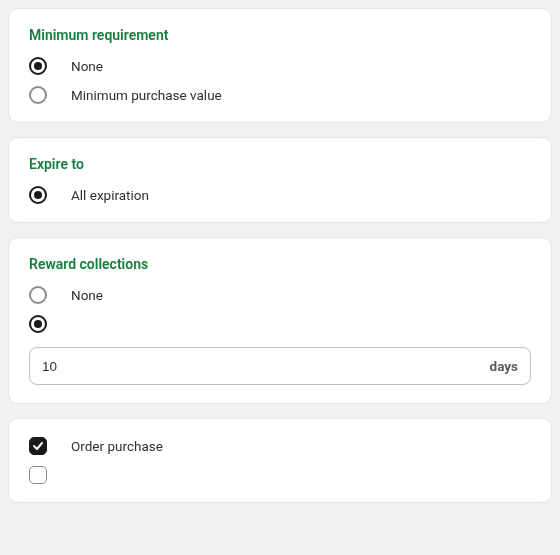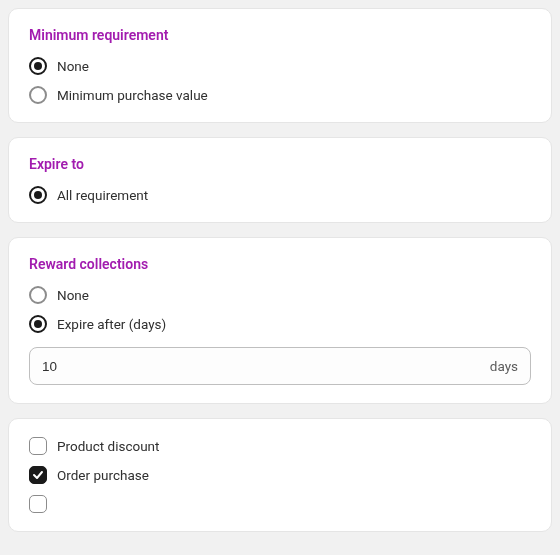--- a/index.html
+++ b/index.html
@@ -17,27 +17,27 @@
     .card {
       background: #fff;
       border: 1px solid #e5e5e5;
       border-radius: 10px;
       padding: 18px 20px;
       margin-bottom: 14px;
     }
     .card-title {
       font-size: 14px;
       font-weight: 600;
-      color: #a21caf;
+      color: #15803d;
       margin-bottom: 14px;
     }
     .radio-row, .check-row {
       display: flex;
       align-items: center;
-      gap: 10px;
+      gap: 24px;
       margin-bottom: 11px;
       cursor: pointer;
     }
     .radio-row:last-child, .check-row:last-child {
       margin-bottom: 0;
     }
     .radio {
       width: 18px;
       height: 18px;
       border: 2px solid #8c8c8c;
@@ -96,20 +96,21 @@
       flex: 1;
       border: none;
       outline: none;
       font-size: 13.5px;
       color: #303030;
       background: transparent;
     }
     .input-suffix {
       font-size: 13.5px;
       color: #5c5c5c;
+      font-weight: bold;
     }
   </style>
 </head>
 <body>
 
 <div class="card">
   <div class="card-title">Minimum requirement</div>
   <div class="radio-row">
     <div class="radio selected"></div>
     <span class="option-label">None</span>
@@ -117,45 +118,40 @@
   <div class="radio-row">
     <div class="radio"></div>
     <span class="option-label">Minimum purchase value</span>
   </div>
 </div>
 
 <div class="card">
   <div class="card-title">Expire to</div>
   <div class="radio-row">
     <div class="radio selected"></div>
-    <span class="option-label">All requirement</span>
+    <span class="option-label">All expiration</span>
   </div>
 </div>
 
 <div class="card">
   <div class="card-title">Reward collections</div>
   <div class="radio-row">
     <div class="radio"></div>
     <span class="option-label">None</span>
   </div>
   <div class="radio-row">
     <div class="radio selected"></div>
-    <span class="option-label">Expire after (days)</span>
   </div>
   <div class="input-wrap">
     <input type="text" value="10" style="">
     <span class="input-suffix">days</span>
   </div>
 </div>
 
 <div class="card">
-  <div class="check-row">
-    <div class="checkbox"></div>
-    <span class="option-label">Product discount</span>
-  </div>
   <div class="check-row">
     <div class="checkbox checked">
       <svg width="12" height="12" viewBox="0 0 12 12">
           <path d="M2 6 L5 9 L10 3" stroke="#fff" stroke-width="2" fill="none" stroke-linecap="round" stroke-linejoin="round"></path>
         </svg>
     </div>
     <span class="option-label">Order purchase</span>
   </div>
   <div class="check-row">
     <div class="checkbox"></div>

